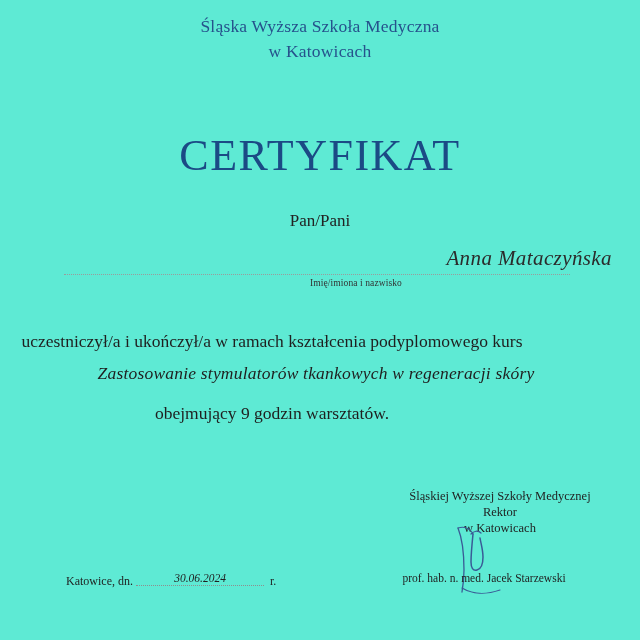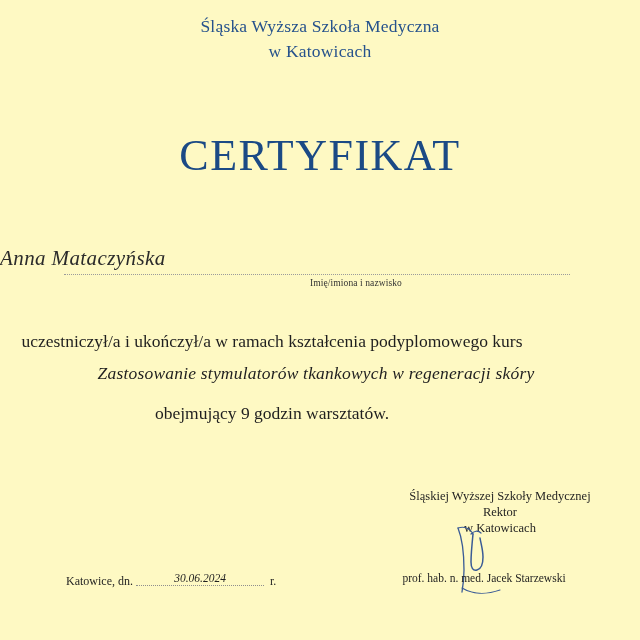--- a/index.html
+++ b/index.html
@@ -4,21 +4,21 @@
 <style>
   html, body {
     margin: 0;
     padding: 0;
     background: #ffffff;
   }
   .certificate {
     position: relative;
     width: 640px;
     height: 640px;
-    background: #fef9c3;
+    background: #5eead4;
     font-family: "Liberation Serif", "DejaVu Serif", serif;
     color: #1a1a1a;
     overflow: hidden;
     box-sizing: border-box;
   }
 
   
   .header {
     position: absolute;
     top: 14px;
@@ -55,21 +55,21 @@
     font-size: 17px;
     color: #222;
   }
 
   
   .name-block {
     position: absolute;
     top: 246px;
     left: 0;
     width: 612px;
-    text-align: left;
+    text-align: right;
   }
   .recipient-name {
     display: block;
     font-style: italic;
     font-size: 21px;
     line-height: 24px;
     color: #2b2b2b;
     letter-spacing: 0.4px;
   }
   .dotted-rule {
@@ -189,20 +189,21 @@
 
 <div class="certificate">
 
   <div class="header">
     <span class="header-line">Śląska Wyższa Szkoła Medyczna</span>
     <span class="header-line">w Katowicach</span>
   </div>
 
   <div class="title">CERTYFIKAT</div>
 
+  <div class="salutation">Pan/Pani</div>
 
   <div class="name-block">
     <span class="recipient-name">Anna Mataczyńska</span>
   </div>
   <div class="dotted-rule"></div>
   <div class="name-caption">Imię/imiona i nazwisko</div>
 
   <div class="body-line line-participation">uczestniczył/a i ukończył/a w ramach kształcenia podyplomowego kurs</div>
   <div class="body-line line-course">Zastosowanie stymulatorów tkankowych w regeneracji skóry</div>
   <div class="body-line line-hours">obejmujący 9 godzin warsztatów.</div>

